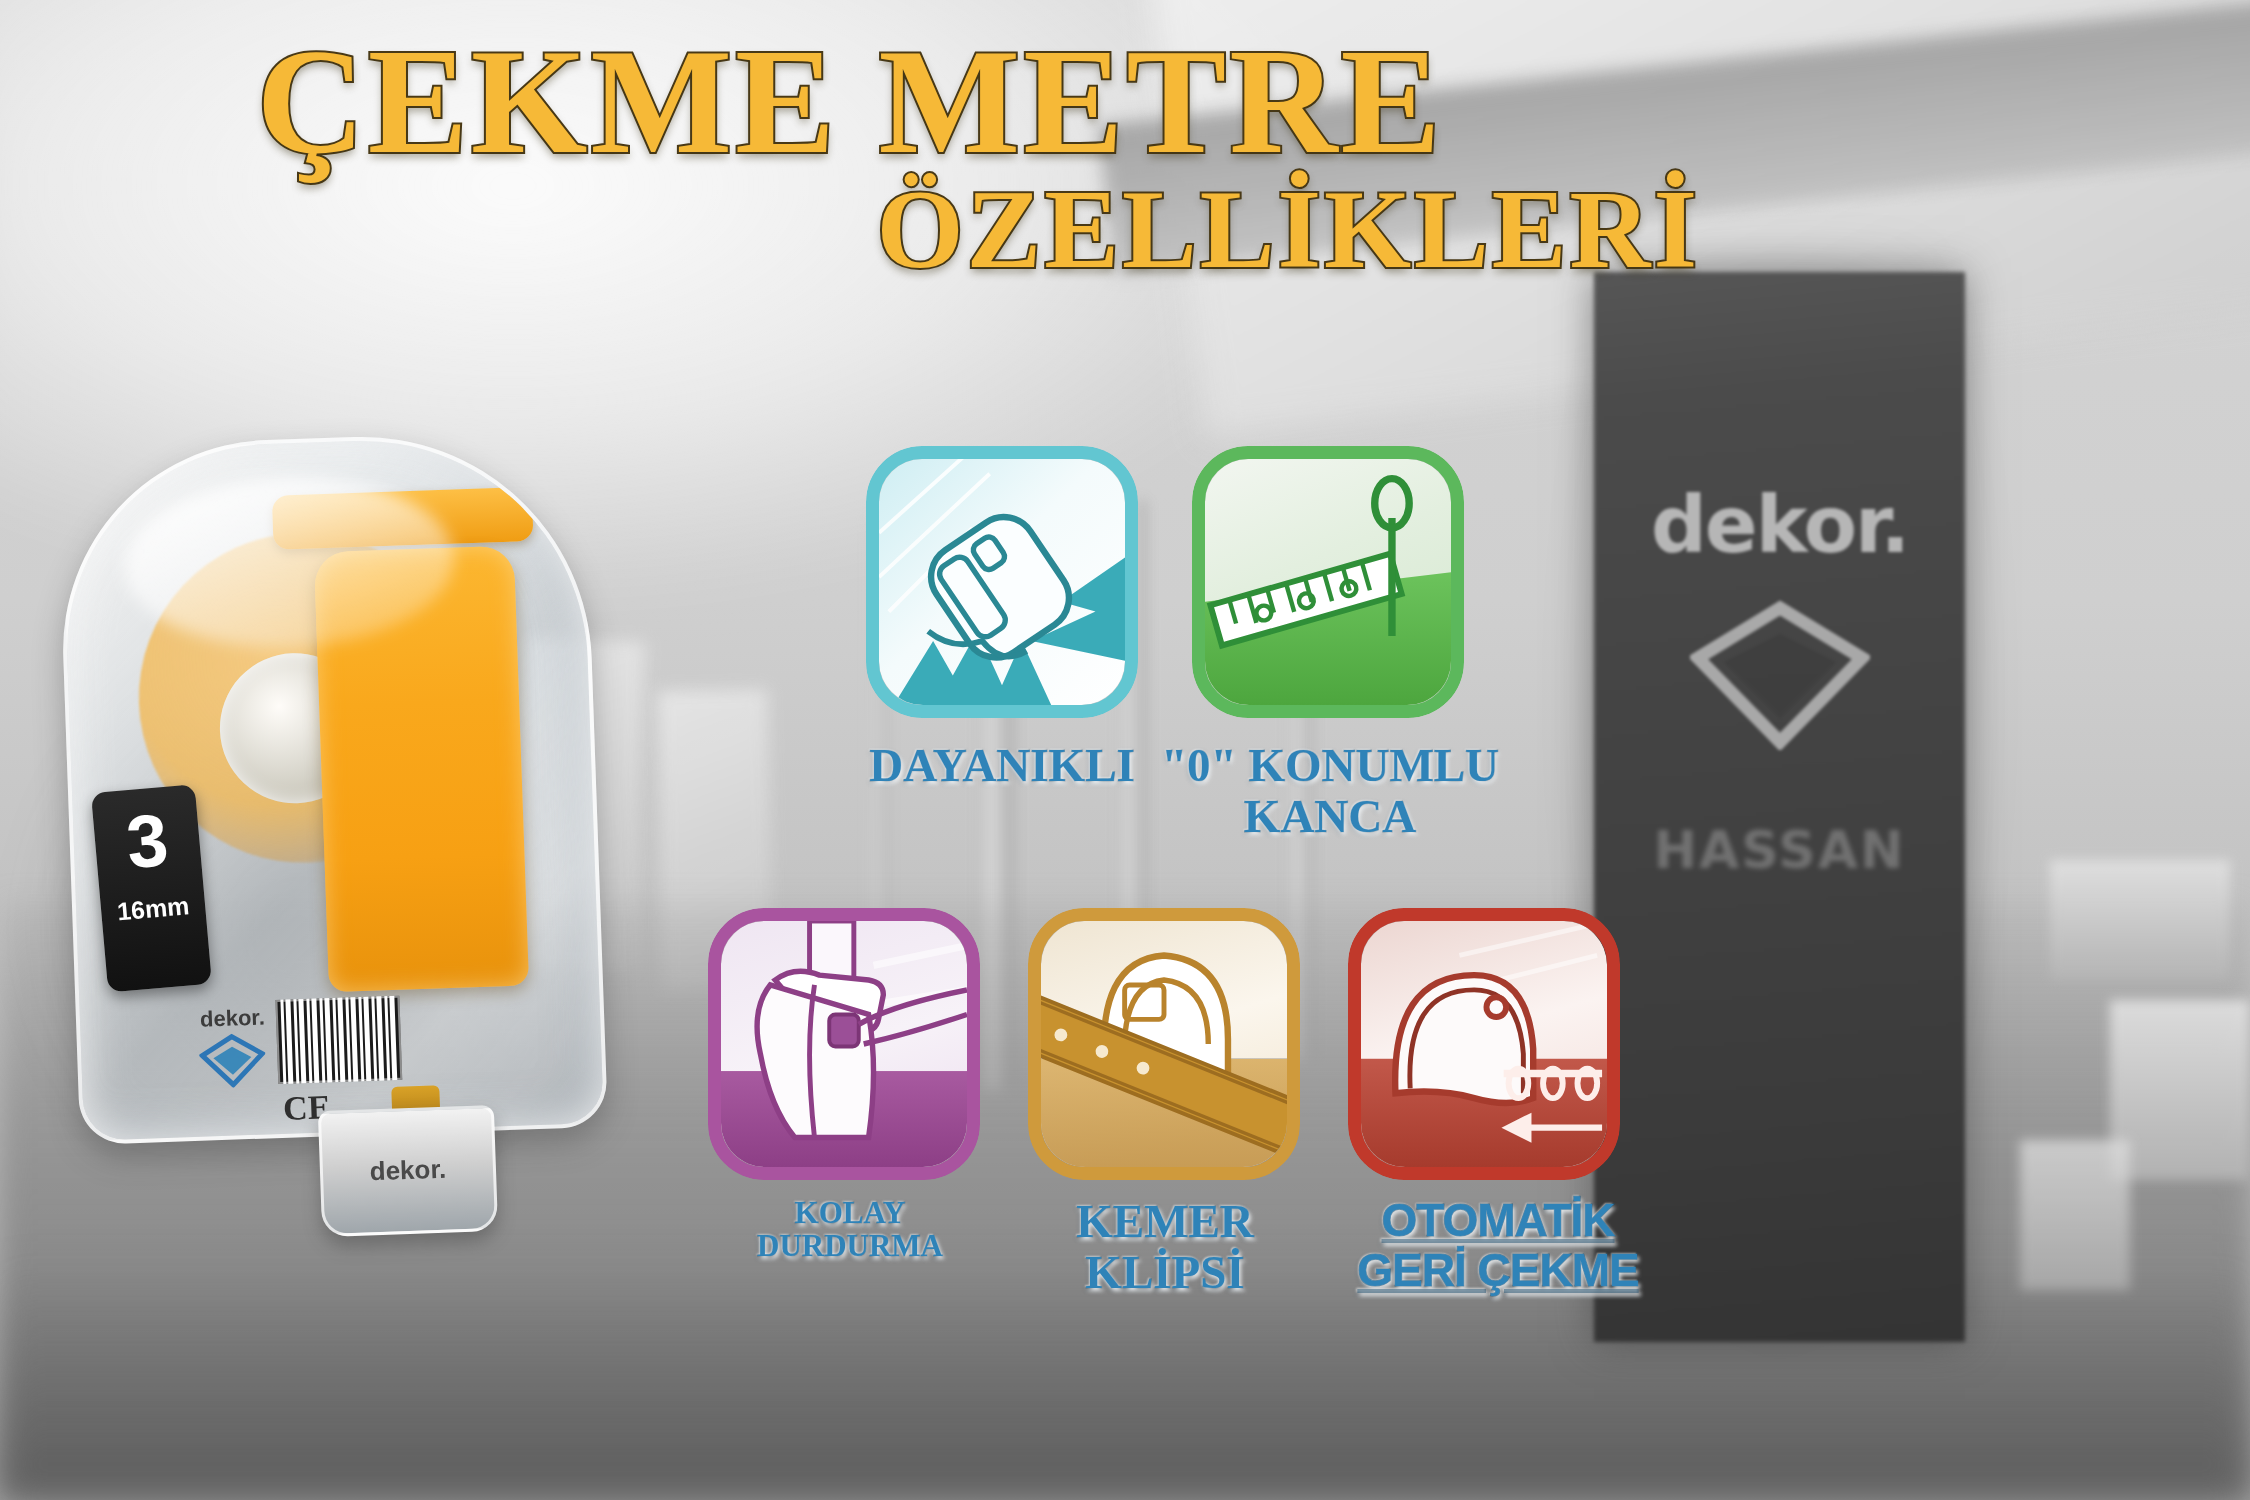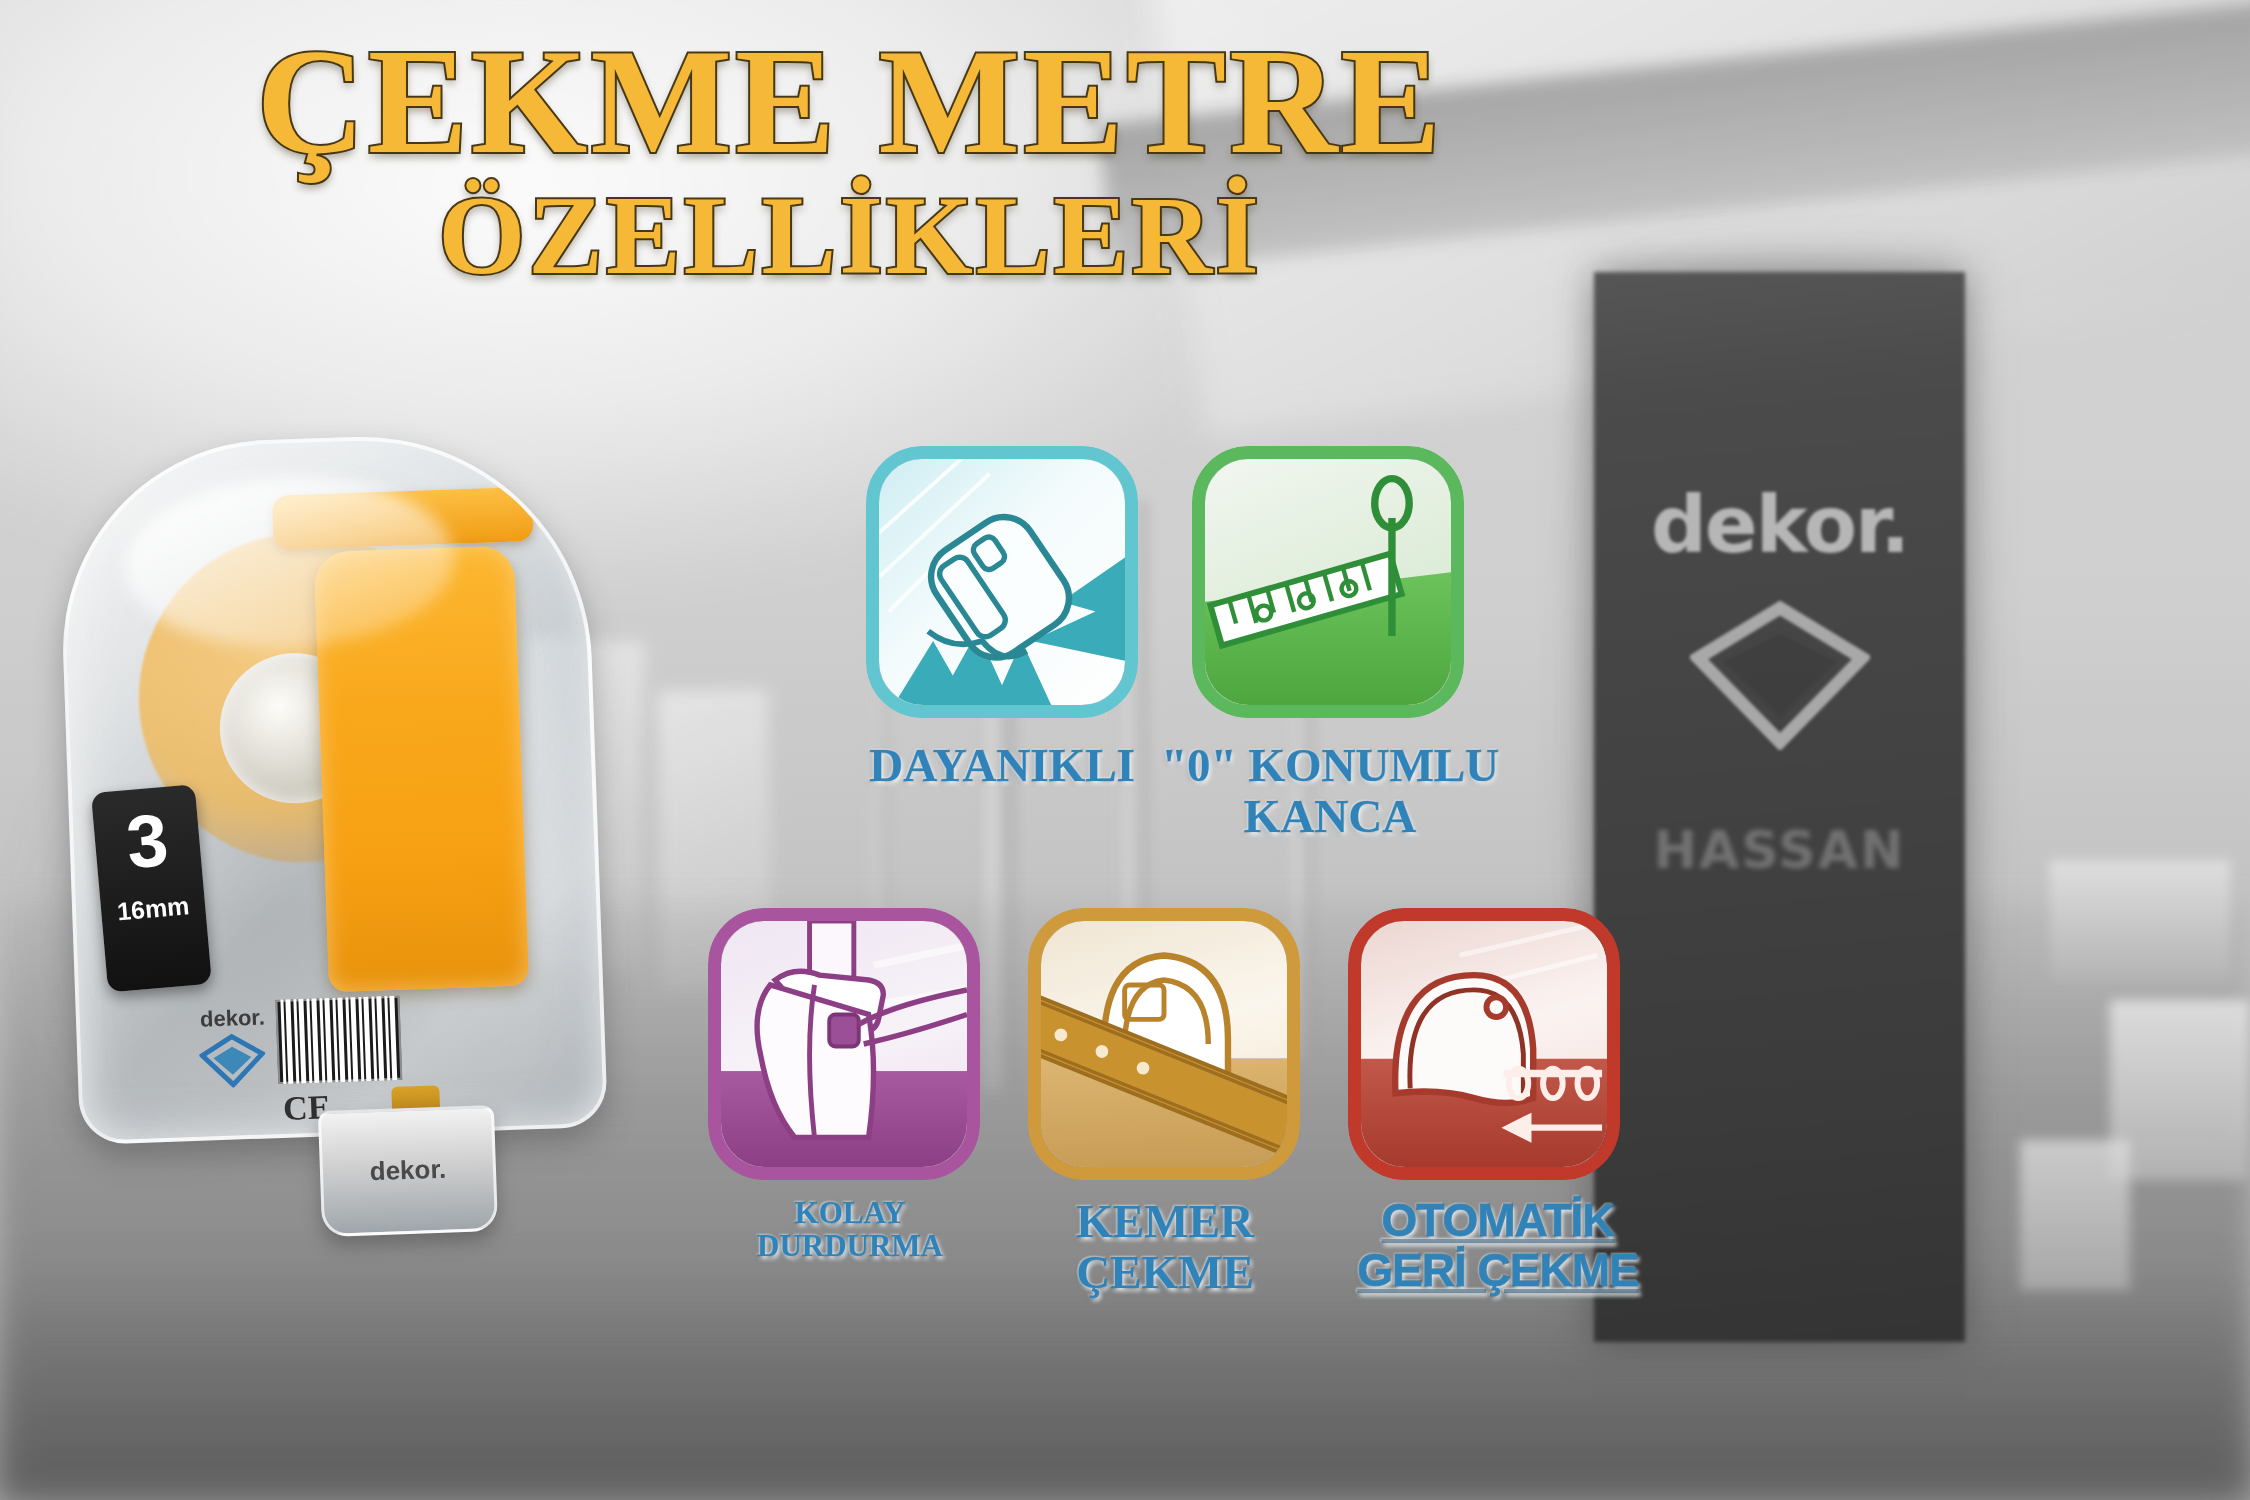--- a/index.html
+++ b/index.html
@@ -91,21 +91,21 @@
   .h-l1,.h-l2{
     font-family:"Liberation Serif", serif;
     font-weight:700;
     color:#f6b937;
     line-height:.98;
     -webkit-text-stroke:4px #4a3a17;
     paint-order:stroke fill;
     text-shadow:0 5px 9px rgba(60,50,20,.45);
   }
   .h-l1{font-size:150px;letter-spacing:3px;}
-  .h-l2{font-size:112px;letter-spacing:3px;margin-top:6px;}
+  .h-l2{font-size:112px;letter-spacing:3px;text-align:right;}
 
   
   .product{position:absolute;left:20px;top:418px;width:600px;height:830px;}
   .prod-shadow{
     position:absolute;left:20px;top:640px;width:560px;height:480px;
     background:radial-gradient(ellipse at 50% 60%, rgba(70,70,70,.45), rgba(70,70,70,0) 70%);
     filter:blur(26px);
   }
   .case-outer{
     position:absolute;left:48px;top:20px;width:520px;height:690px;
@@ -424,21 +424,21 @@
             <circle cx="6" cy="63" r="2.6"></circle>
               <circle cx="24" cy="63" r="2.6"></circle>
             <circle cx="42" cy="63" r="2.6"></circle>
           </g>
         </g>
       </svg>
     </div>
     <div class="tile-frame" style="border-color:#cf9a3c;"></div>
   </div>
   <div class="feat-label" style="left:1000px;top:1196px;width:330px;font-size:47px;">KEMER
-ÇEKME</div>
+KLİPSİ</div>
 
   <div class="icon-tile" style="left:1348px;top:908px;">
     <div class="tile-art">
       <svg viewBox="0 0 100 100" preserveAspectRatio="none">
         <defs>
           <linearGradient id="g5" x1="0" y1="0" x2="0.3" y2="1">
             <stop offset="0%" stop-color="#ecd6d1"></stop>
               <stop offset="55%" stop-color="#fbf3f1"></stop>
             <stop offset="100%" stop-color="#f4e2de"></stop>
           </linearGradient>

